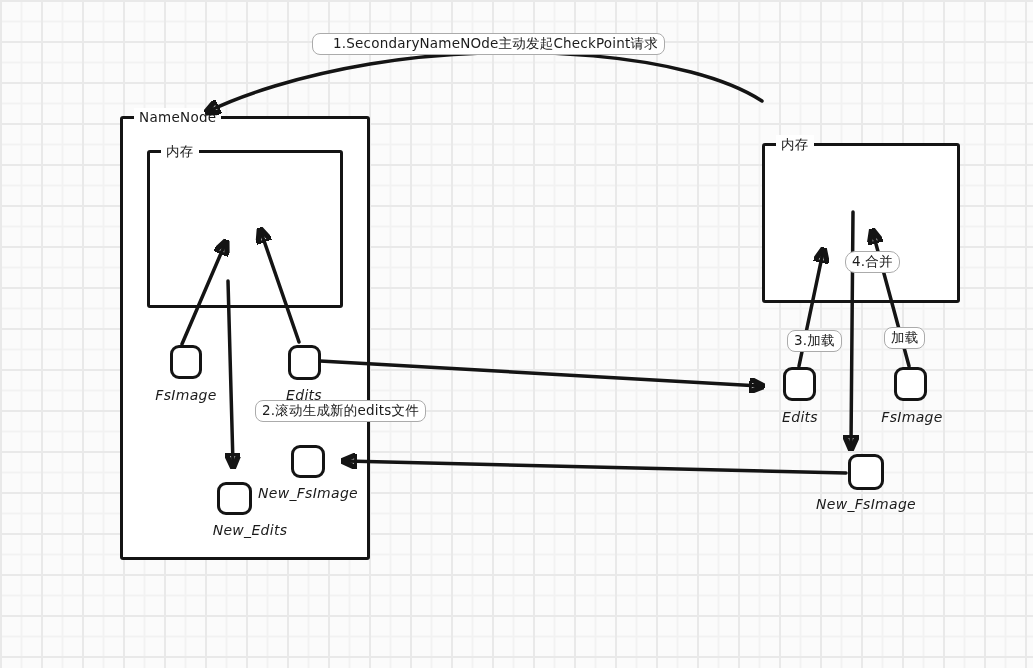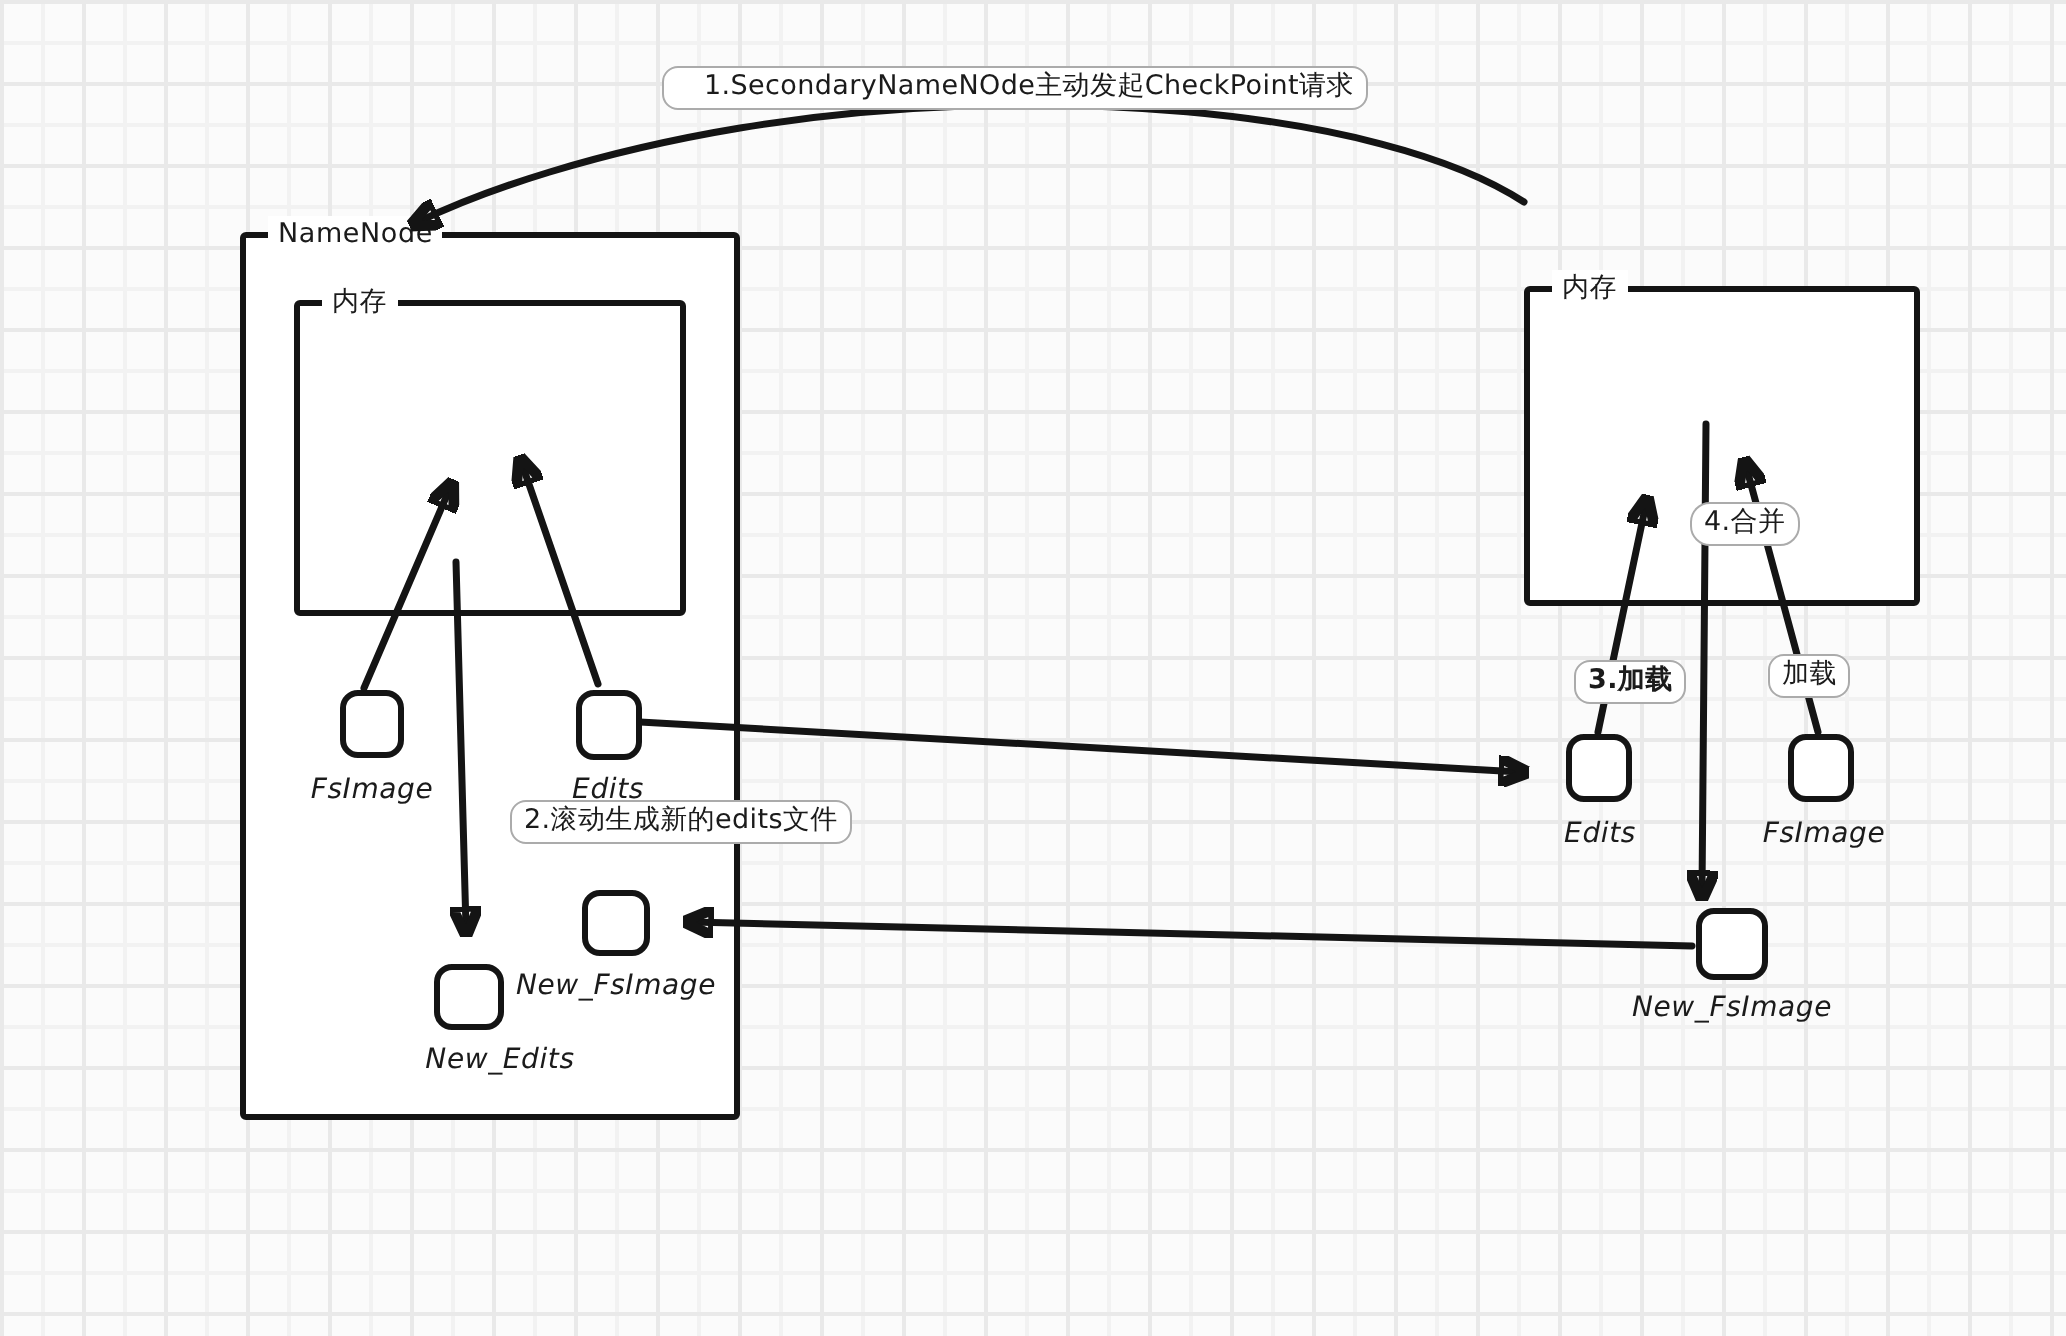--- a/index.html
+++ b/index.html
@@ -91,19 +91,19 @@
     <path d="M 182 344 L 225 244" marker-end="url(#ah)"></path>
     <path d="M 299 342 L 261 232" marker-end="url(#ah)"></path>
     <path d="M 228 281 L 233 464" marker-end="url(#ah)"></path>
     <path d="M 320 361 L 760 386" marker-end="url(#ah)"></path>
     <path d="M 799 366 L 823 252" marker-end="url(#ah)"></path>
     <path d="M 909 366 L 873 233" marker-end="url(#ah)"></path>
     <path d="M 853 212 L 851 446" marker-end="url(#ah)"></path>
     <path d="M 846 473 L 346 461" marker-end="url(#ah)"></path>
   </svg>
 
-  <span class="pill" style="left:331px;top:33px;padding-left:20px;">1.SecondaryNameNOde主动发起CheckPoint请求</span>
+  <span class="pill" style="left:312px;top:33px;padding-left:20px;">1.SecondaryNameNOde主动发起CheckPoint请求</span>
   <span class="pill" style="left:219px;top:400px;margin-left:36px;">2.滚动生成新的edits文件</span>
-  <span class="pill" style="left:787px;top:330px;font-weight:bold;">3.加载</span>
+  <span class="pill" style="left:787px;top:330px;">3.加载</span>
   <span class="pill" style="left:884px;top:327px;">加载</span>
   <span class="pill" style="left:845px;top:251px;border-radius:10px;">4.合并</span>
 
 </div>
 
 </body></html>

